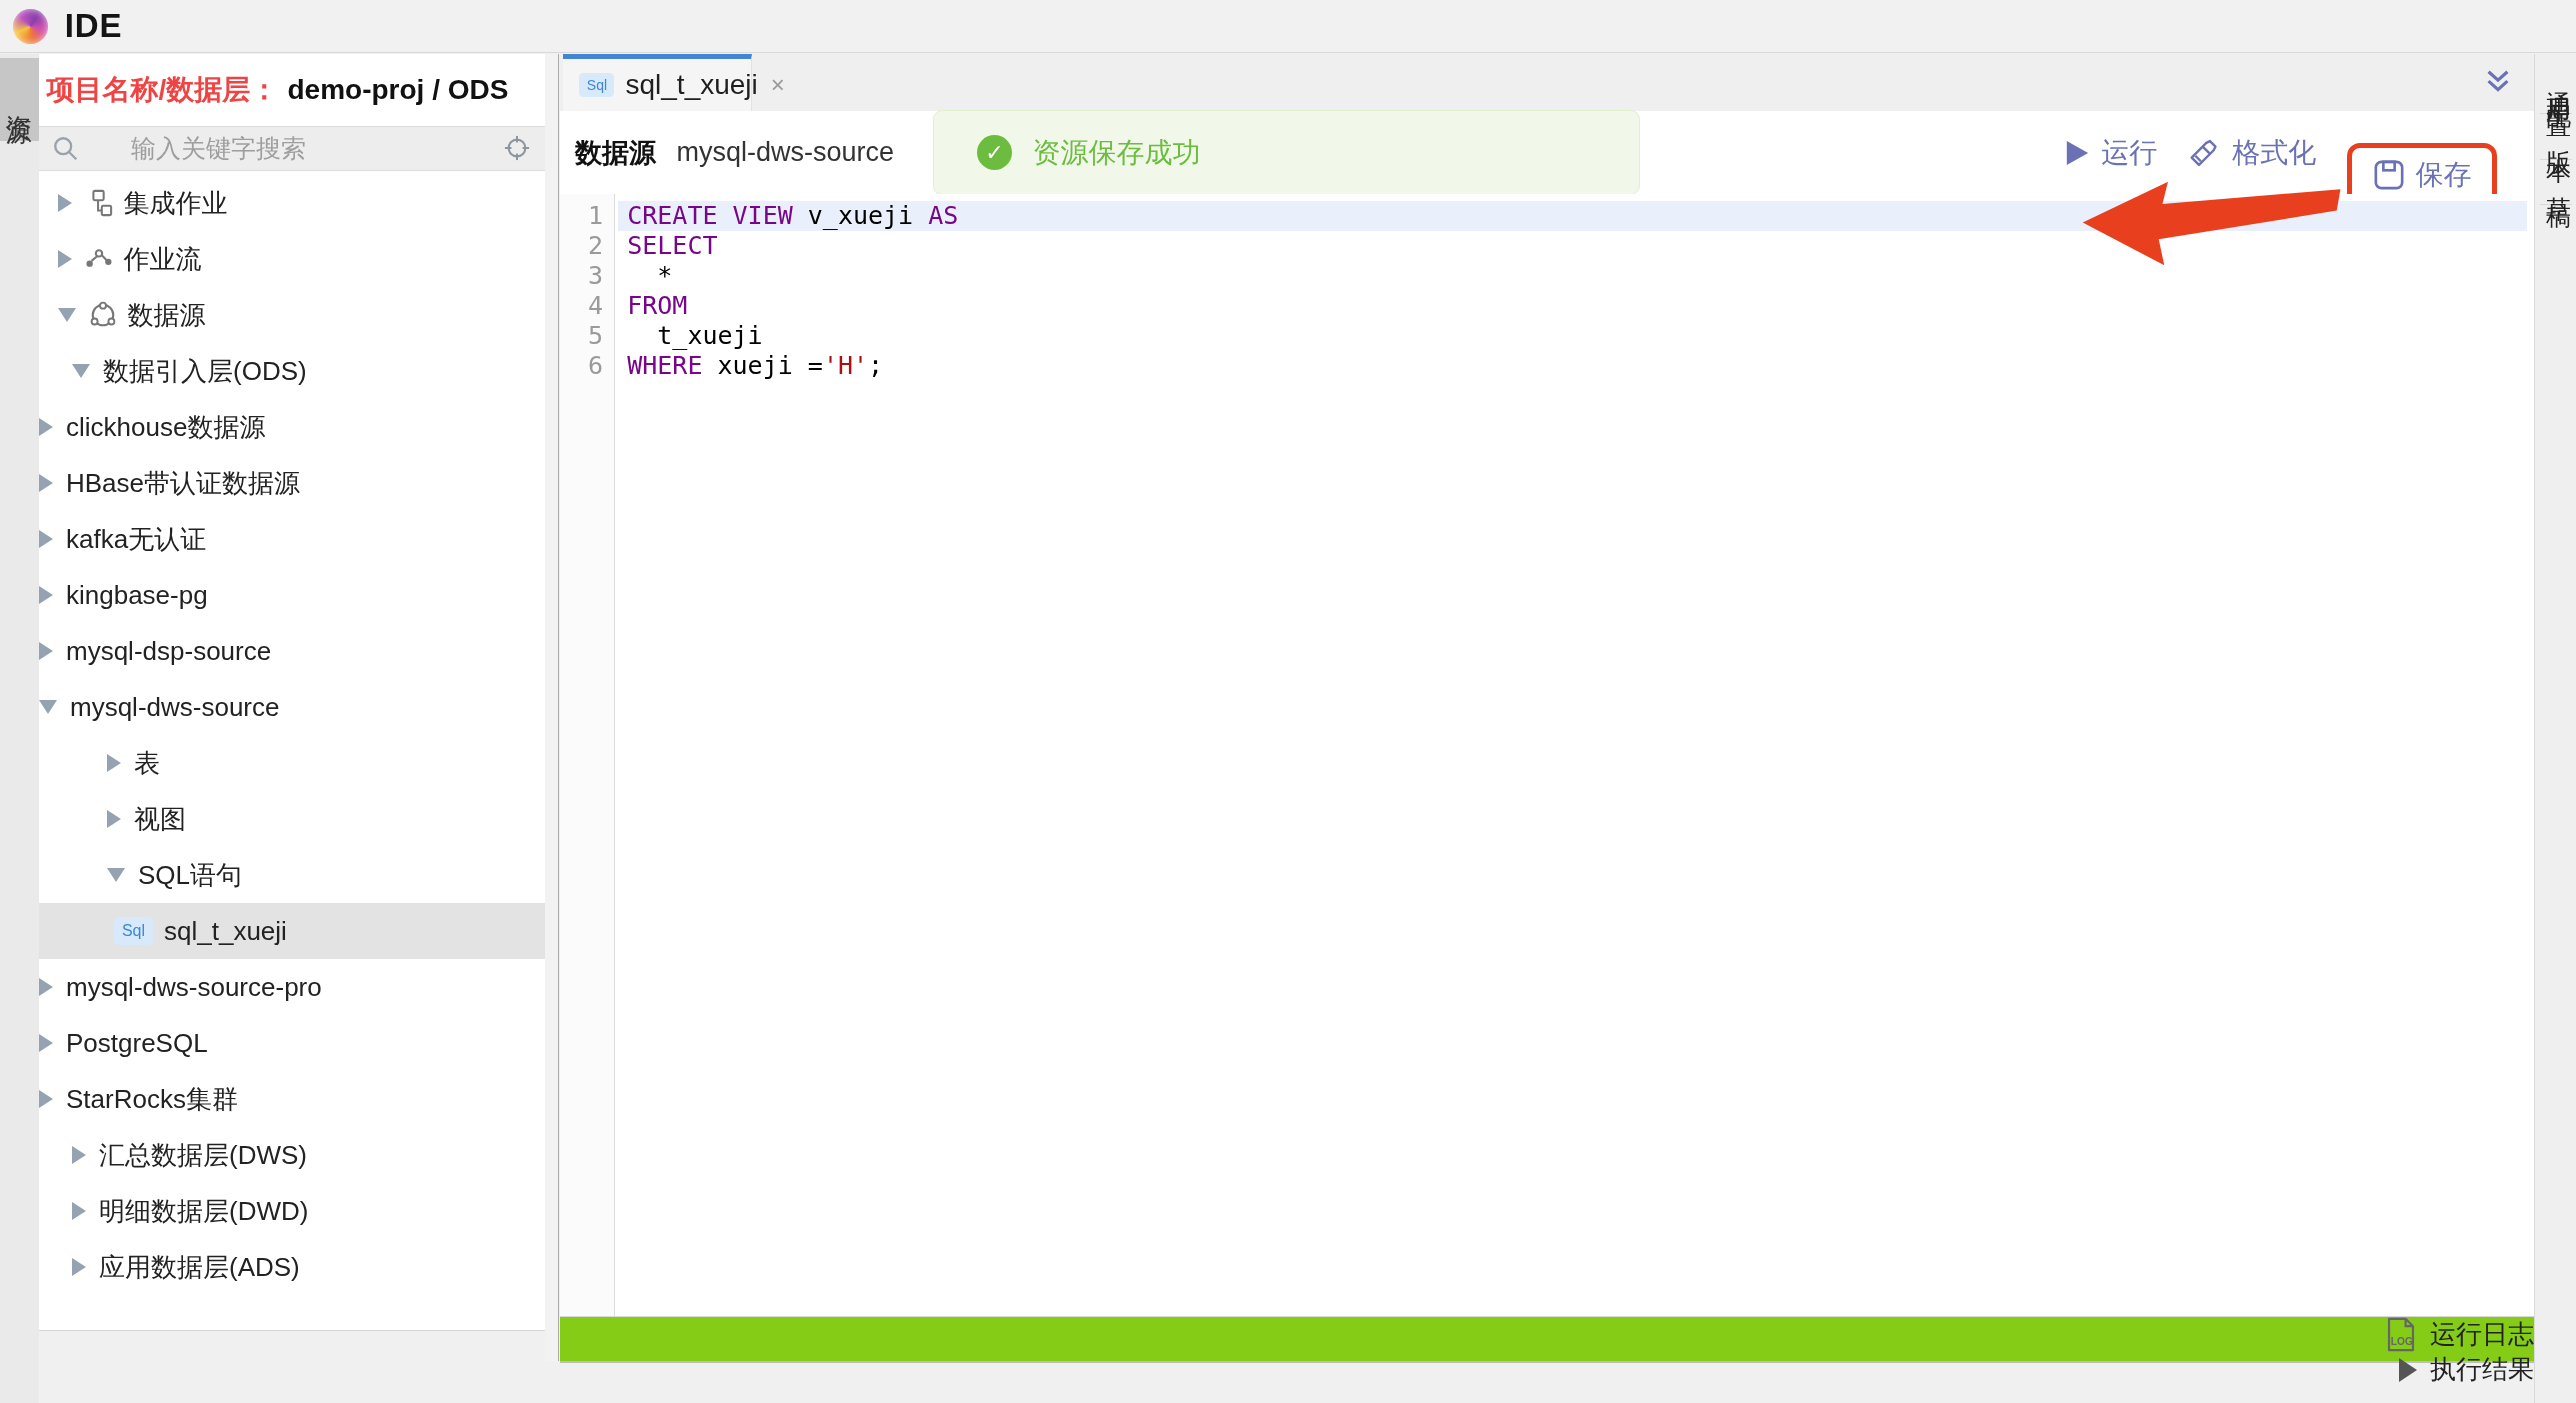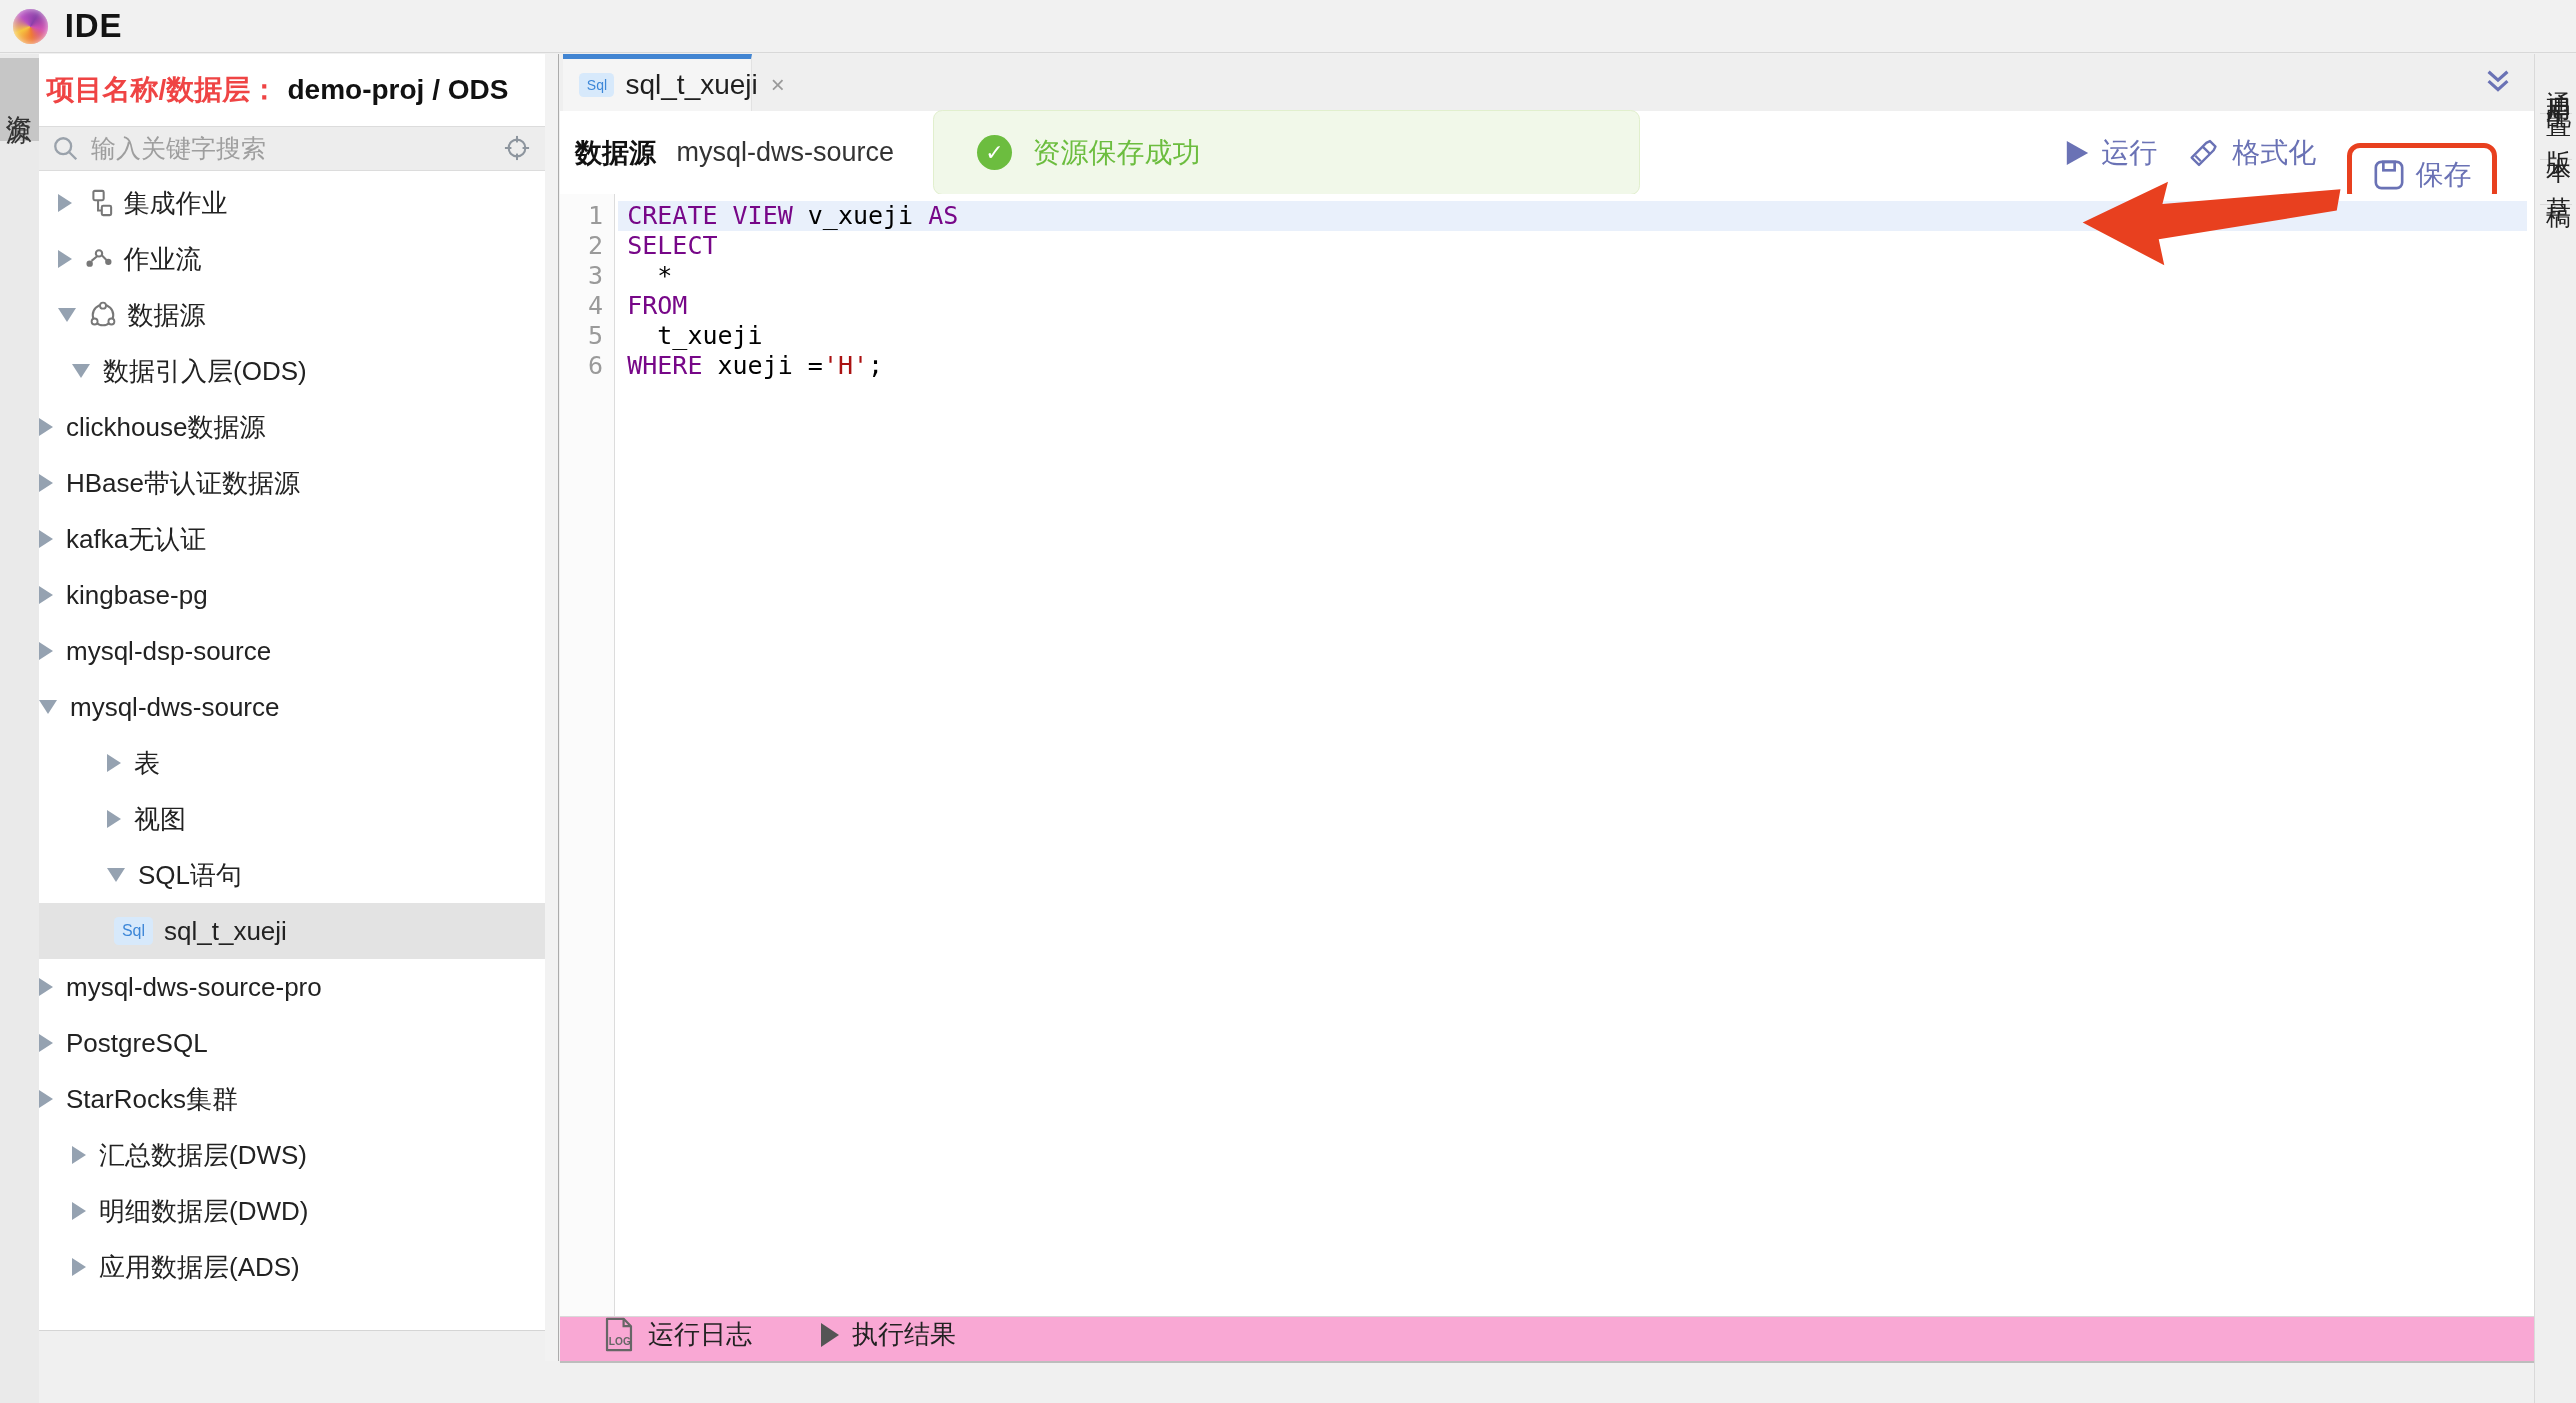--- a/index.html
+++ b/index.html
@@ -18,21 +18,21 @@
   .rail-tab{position:absolute;left:0;top:3.7px;width:39px;height:83px;background:#c6c6c6;
             display:flex;align-items:center;justify-content:center;}
   .rail-tab span{writing-mode:vertical-rl;font-size:26px;color:#333;letter-spacing:5.6px;}
 
   
   .sidebar{position:absolute;left:39px;top:54px;width:506px;height:1276px;background:#fff;border-bottom:0.9px solid #d5d5d5;}
   .sb-header{height:72px;display:flex;align-items:center;padding-left:7.4px;}
   .sb-header .t1{font-size:28px;font-weight:700;color:#ef4444;}
   .sb-header .t2{font-size:28px;font-weight:700;color:#111;margin-left:9.3px;}
   .sb-search{height:43px;border-top:1.9px solid #dcdcdc;border-bottom:1.9px solid #dcdcdc;background:#ededed;
-             display:flex;align-items:center;position:relative;}
+             display:flex;align-items:center;position:relative;gap:40px;}
   .sb-search svg{flex:0 0 auto;}
   .sb-search .ph{font-size:25px;color:#9e9e9e;margin-left:11px;flex:1;}
   .locate{position:absolute;right:15px;top:8.3px;}
   .tree{position:absolute;left:0;top:121px;width:506px;bottom:0;overflow:hidden;}
   .trow{height:56px;display:flex;align-items:center;font-size:26px;color:#222;white-space:nowrap;}
   .trow.selected{background:#e3e3e3;}
   .caret{width:0;height:0;flex:0 0 auto;margin-right:13px;}
   .caret.collapsed{border-left:14px solid #95a2b1;border-top:9.3px solid transparent;border-bottom:9.3px solid transparent;}
   .caret.expanded{border-top:14px solid #95a2b1;border-left:9.3px solid transparent;border-right:9.3px solid transparent;}
   .ticon{width:28px;height:28px;margin-right:11px;flex:0 0 auto;display:flex;align-items:center;justify-content:center;}
@@ -69,22 +69,22 @@
   .code{position:absolute;left:0;top:140px;width:1974px;height:1122px;background:#fff;font-family:"DejaVu Sans Mono","Liberation Mono",monospace;}
   .gutter-bg{position:absolute;left:0;top:0;width:54px;height:1122px;background:#fbfbfb;border-right:1.9px solid #dcdcdc;}
   .clines{position:absolute;left:0;top:7.4px;width:1974px;}
   .cline{display:flex;height:30px;line-height:30px;font-size:25px;}
   .cline .ln{width:43px;padding-right:13px;text-align:right;color:#9a9a9a;flex:0 0 auto;}
   .cline .lc{flex:1;white-space:pre;color:#000;padding-left:9.3px;margin-left:1.9px;}
   .cline.active .lc{background:#e9f0fb;margin-right:7.4px;}
   .tok-kw{color:#770788;} .tok-str{color:#aa1111;} .tok-plain{color:#000;}
 
   
-  .bbar{position:absolute;left:0;top:1262px;width:1974px;height:44px;background:#f9a8d4;border-top:1.9px solid #d9d9d9;
-        border-bottom:2.8px solid #bdbdbd;display:flex;align-items:flex-start;box-sizing:content-box;}
+  .bbar{position:absolute;left:0;top:1262px;width:1974px;height:44px;background:#84cc16;border-top:1.9px solid #d9d9d9;
+        border-bottom:2.8px solid #bdbdbd;display:flex;align-items:flex-end;box-sizing:content-box;flex-direction:column;}
   .bitem{display:flex;align-items:center;gap:13px;font-size:26px;color:#222;}
   .bitem.log{margin-left:43px;} .bitem.res{margin-left:69px;}
   .bplay{width:0;height:0;border-left:18.5px solid #555;border-top:12px solid transparent;border-bottom:12px solid transparent;}
 
   
   .right-rail{position:absolute;left:2534px;top:54px;width:42px;height:1350px;background:#efefef;border-left:1.9px solid #d9d9d9;box-sizing:border-box;}
   .rtab{writing-mode:vertical-rl;font-size:25px;color:#222;letter-spacing:7.4px;margin:16.7px auto 13px auto;display:block;text-align:center;width:100%;}
   .rdiv{width:32px;height:0;border-top:1.9px solid #d9d9d9;margin:0 auto;}
 
   .overlay{position:absolute;left:0;top:0;width:2576px;height:1404px;pointer-events:none;}

